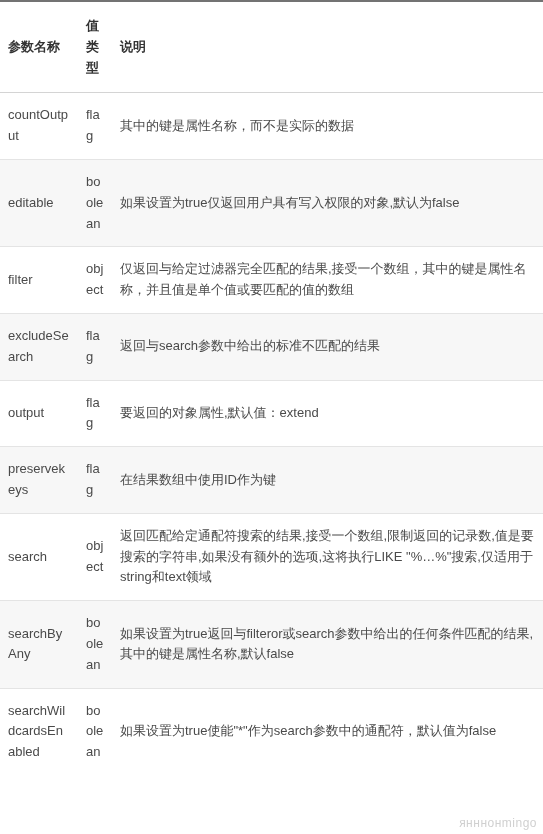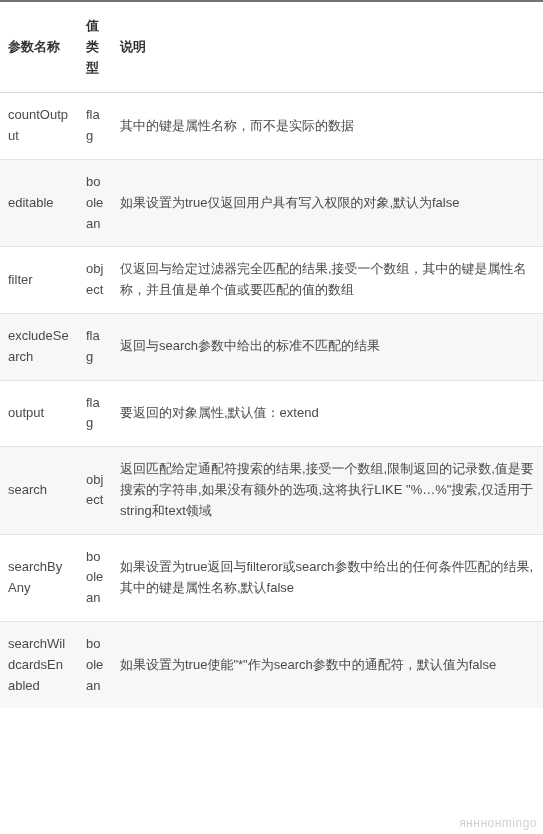--- a/index.html
+++ b/index.html
@@ -84,20 +84,25 @@
         <td>excludeSearch</td>
         <td>flag</td>
         <td>返回与search参数中给出的标准不匹配的结果</td>
       </tr>
       <tr>
         <td>output</td>
         <td>flag</td>
         <td>要返回的对象属性,默认值：extend</td>
       </tr>
       <tr>
+        <td>preservekeys</td>
+        <td>flag</td>
+        <td>在结果数组中使用ID作为键</td>
+      </tr>
+      <tr>
         <td>search</td>
         <td>object</td>
         <td>返回匹配给定通配符搜索的结果,接受一个数组,限制返回的记录数,值是要搜索的字符串,如果没有额外的选项,这将执行LIKE "%…%"搜索,仅适用于string和text领域</td>
       </tr>
       <tr>
         <td>searchByAny</td>
         <td>boolean</td>
         <td>如果设置为true返回与filteror或search参数中给出的任何条件匹配的结果,其中的键是属性名称,默认false</td>
       </tr>
       <tr>

